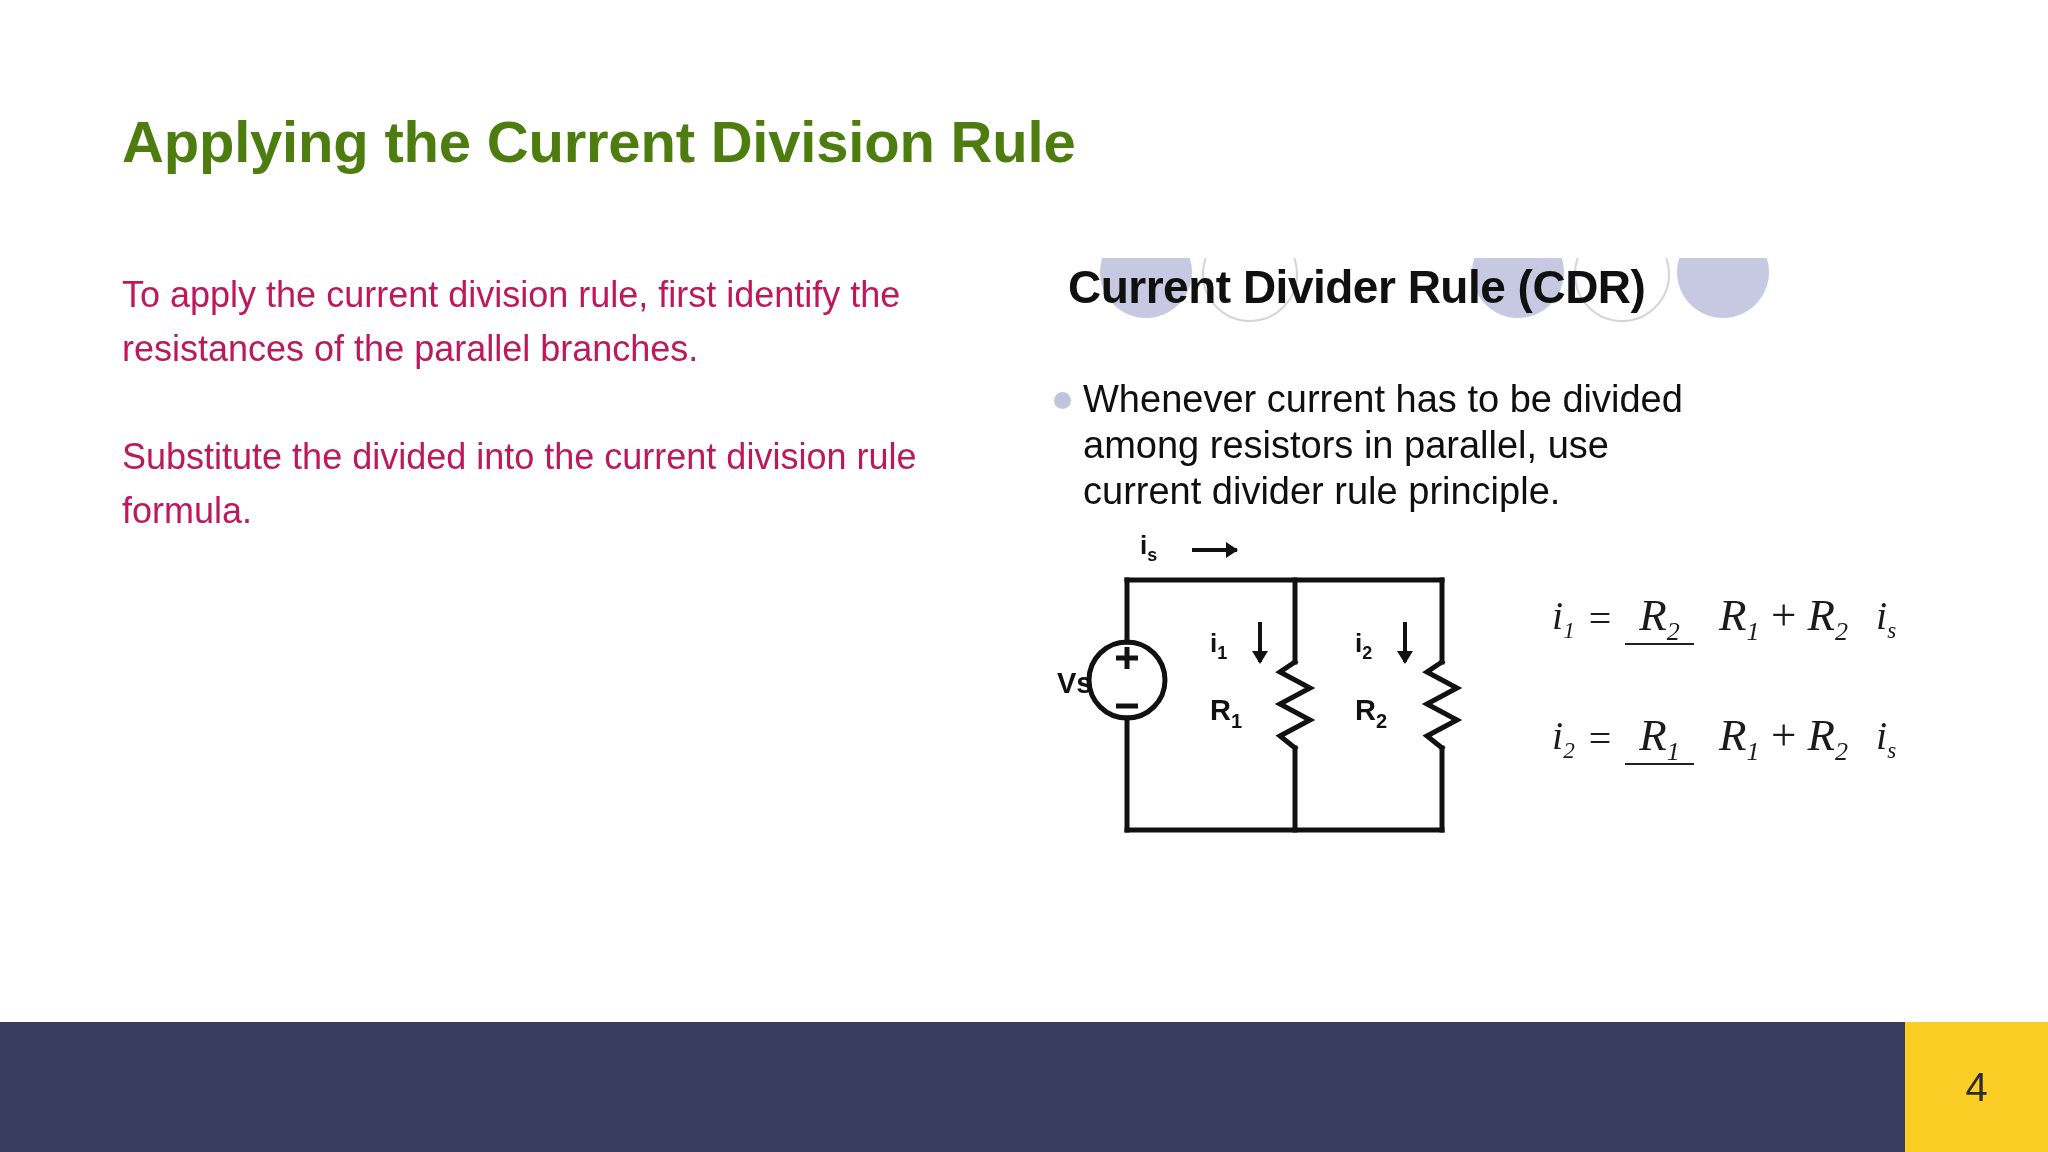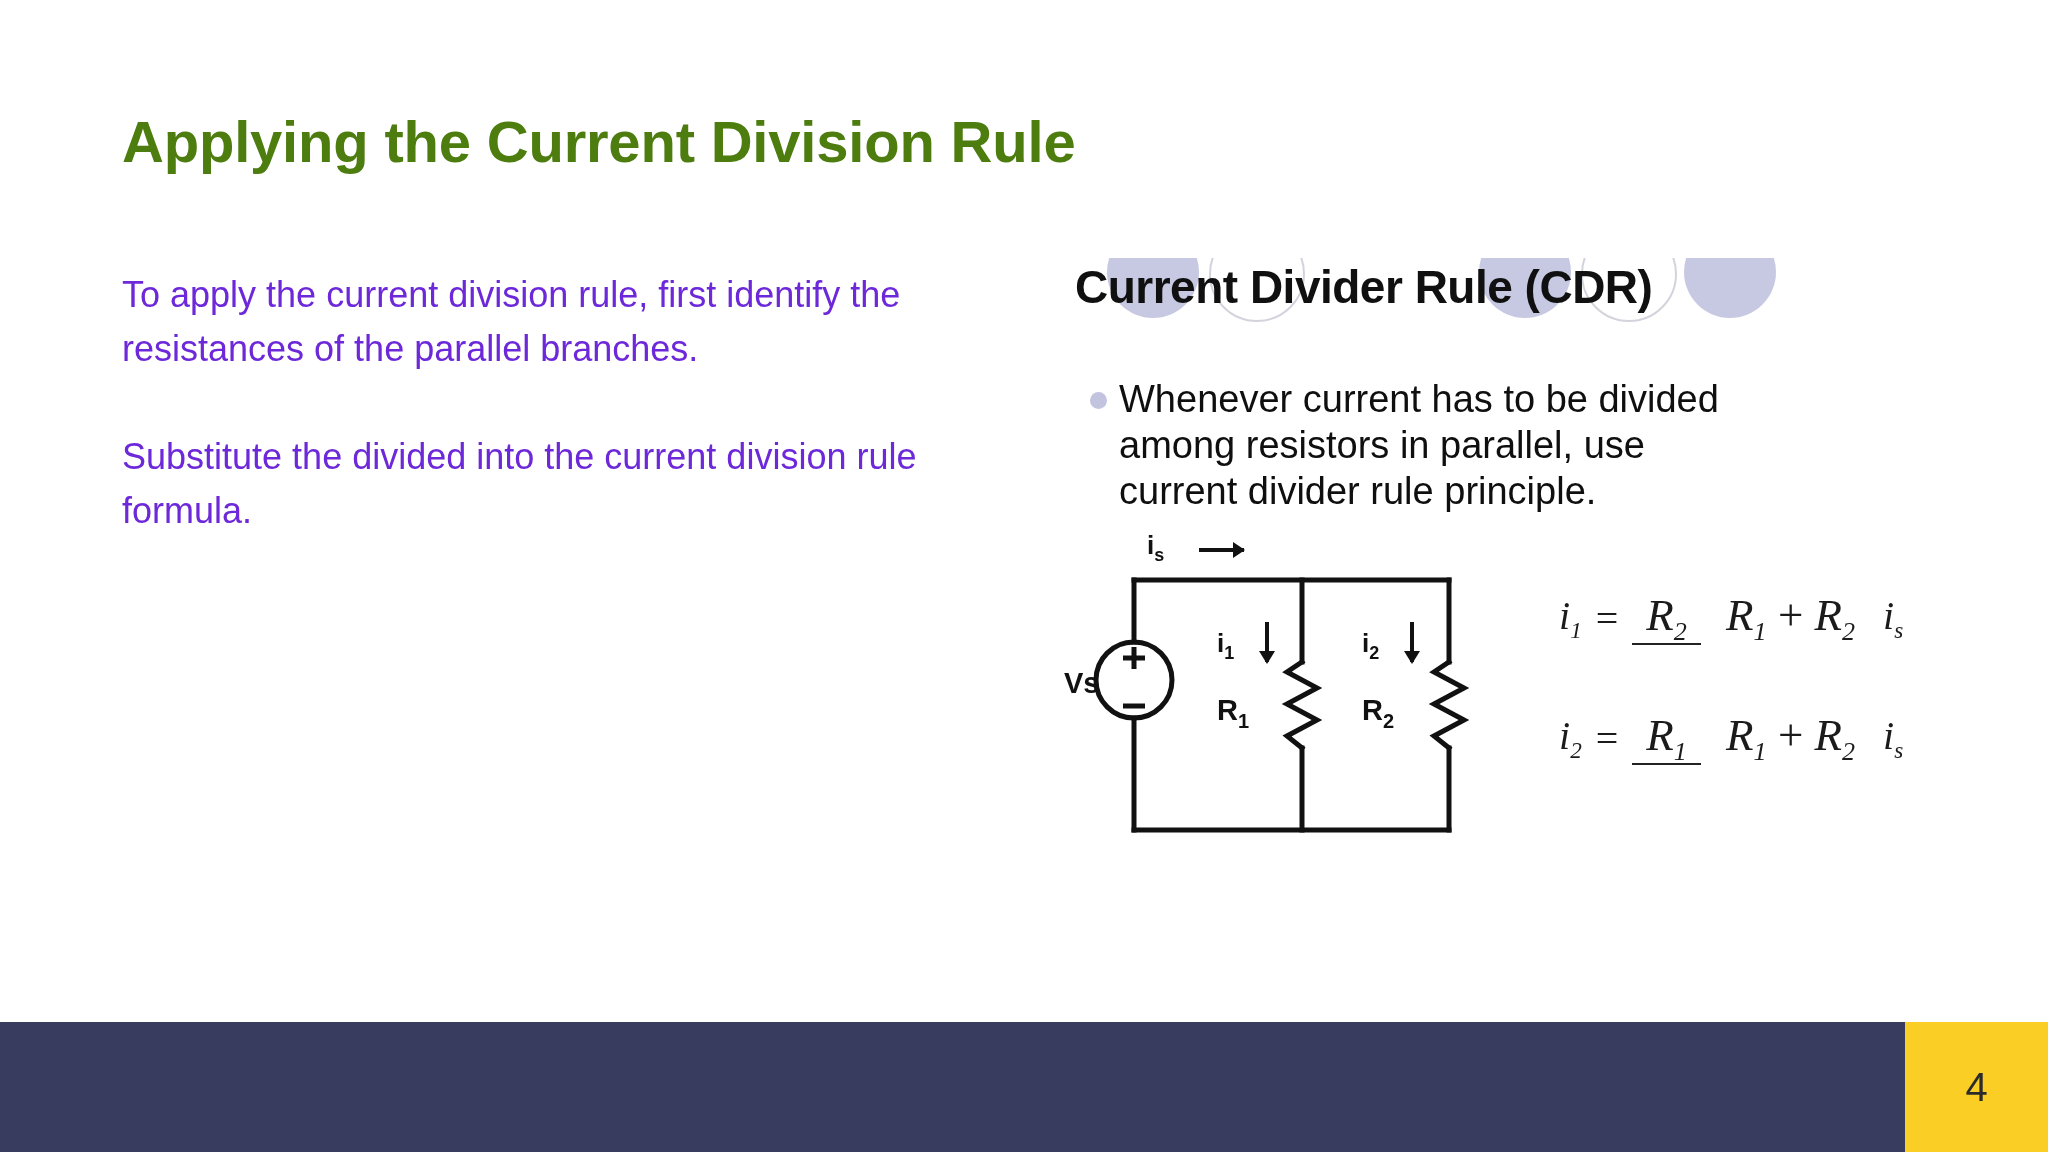--- a/index.html
+++ b/index.html
@@ -34,35 +34,34 @@
   
   .body-col {
     position: absolute;
     left: 122px;
     top: 268px;
     width: 830px;
   }
   .body-para {
     font-size: 36px;
     line-height: 54px;
-    color: #6d28d9;
+    color: #be185d;
     margin: 0 0 54px 0;
   }
   .body-para:last-child { margin-bottom: 0; }
 
   
   .picture {
     position: absolute;
     left: 1052px;
     top: 258px;
     width: 940px;
     height: 620px;
     background: #ffffff;
     overflow: hidden;
-    margin-left: 7px;
   }
 
   
   .deco-band {
     position: absolute;
     left: 0;
     top: -38px;
     width: 940px;
     height: 132px;
   }
@@ -86,21 +85,21 @@
     font-size: 46px;
     font-weight: bold;
     color: #101010;
     letter-spacing: -0.5px;
     white-space: nowrap;
     z-index: 3;
   }
 
   .pic-bullet {
     position: absolute;
-    left: 31px;
+    left: 2px;
     top: 118px;
     width: 640px;
     display: flex;
     align-items: flex-start;
     gap: 12px;
     z-index: 3;
   }
   .bullet-dot {
     width: 17px;
     height: 17px;

